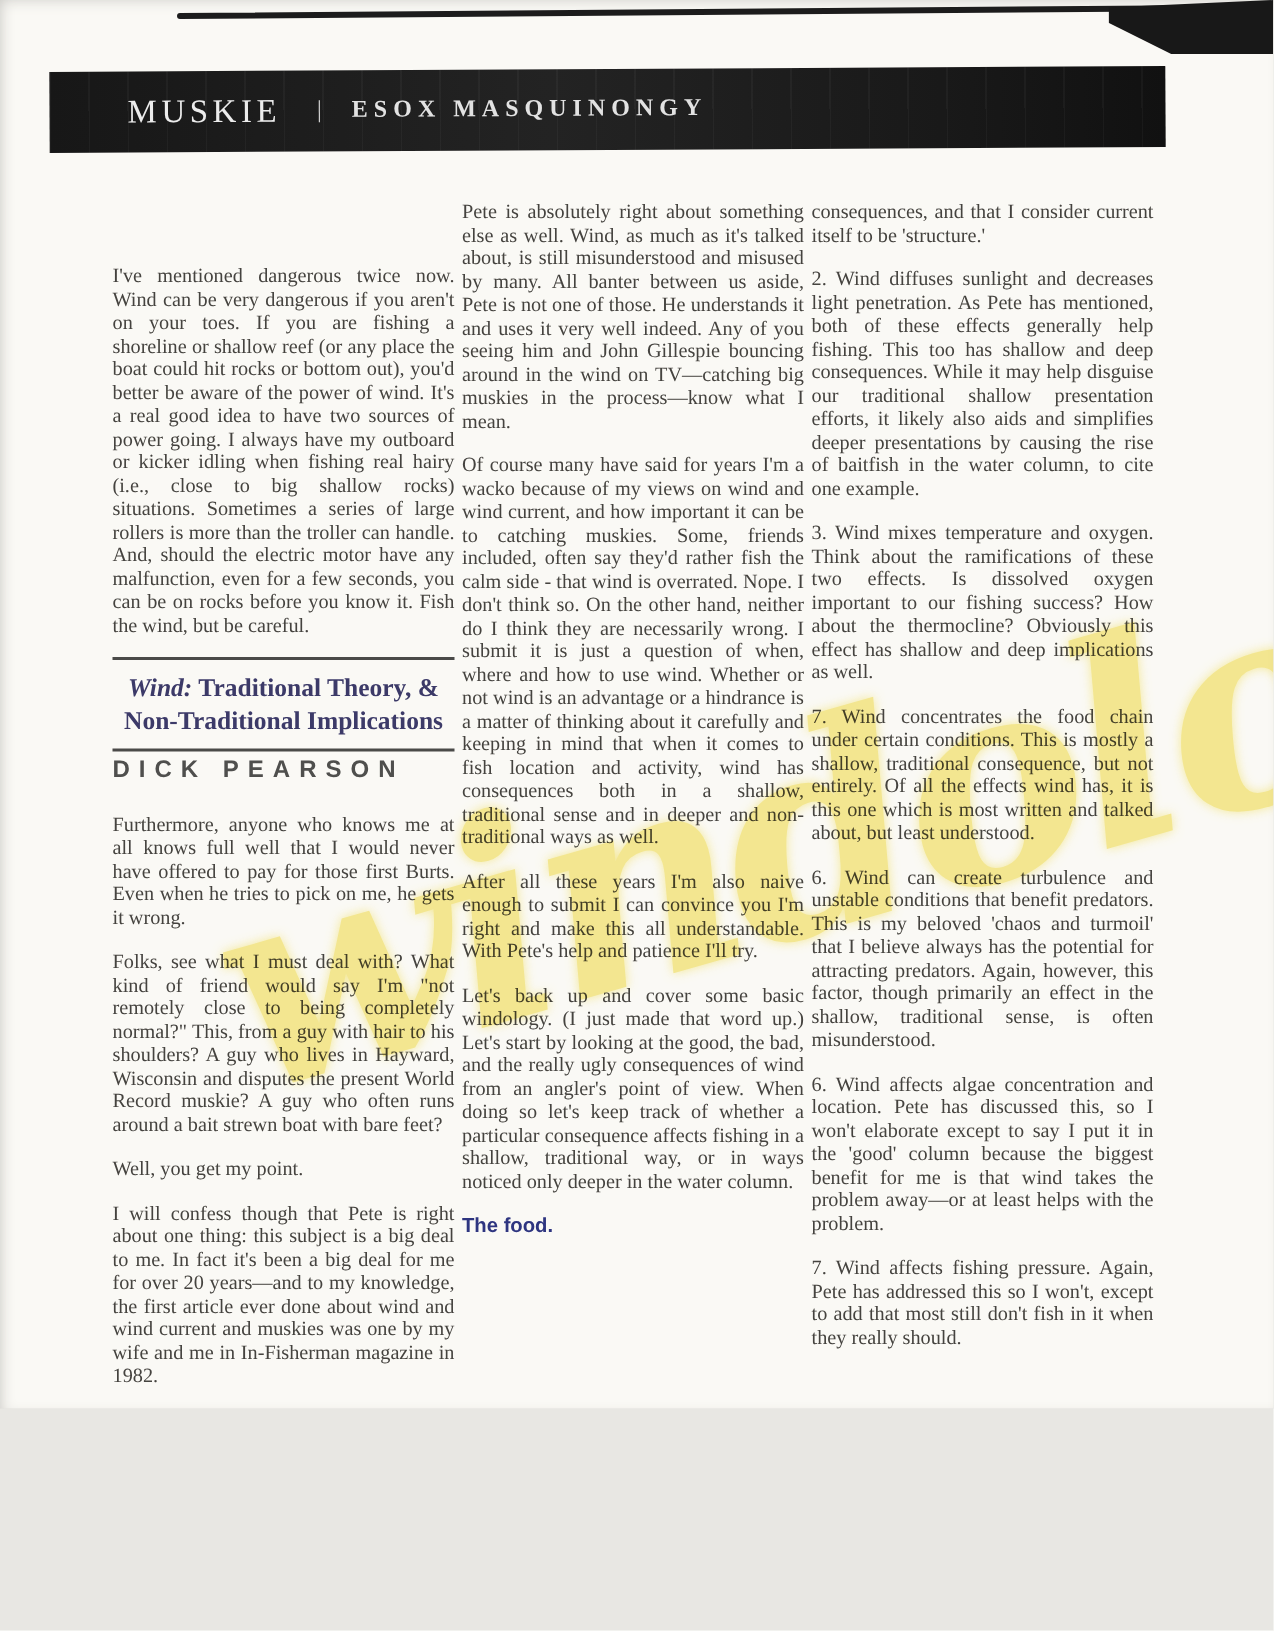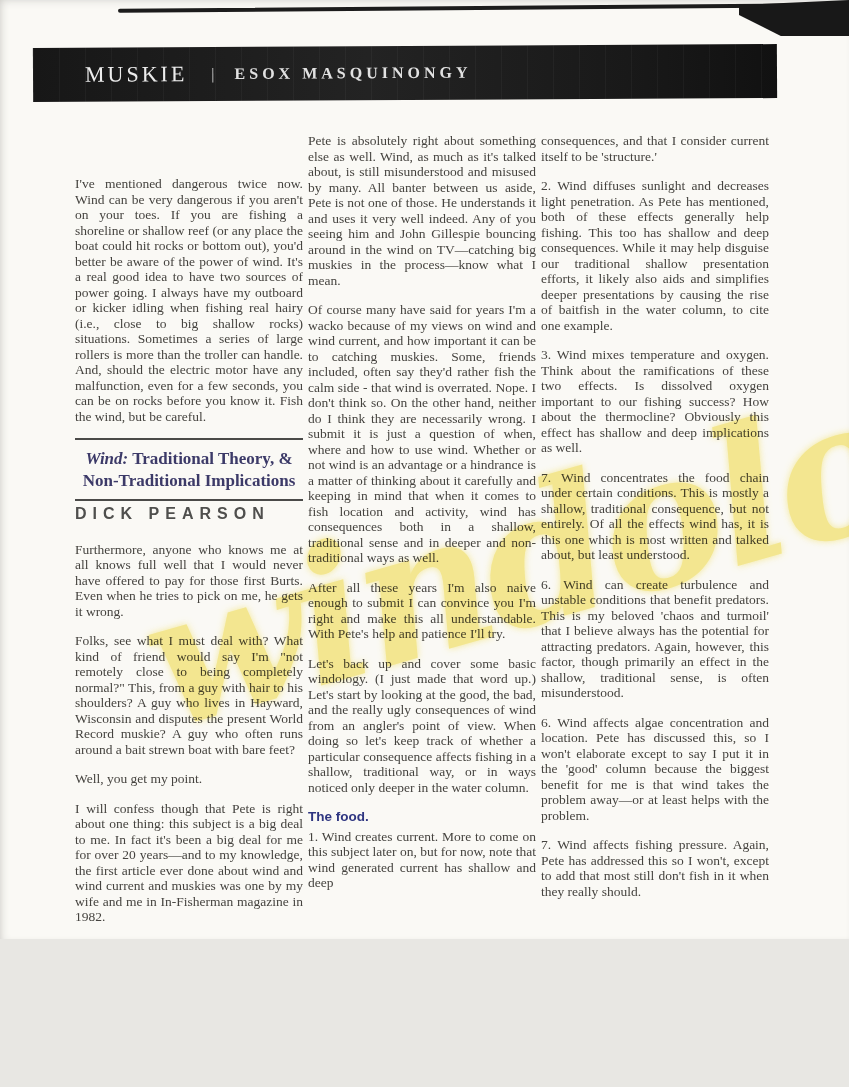--- a/index.html
+++ b/index.html
@@ -101,21 +101,20 @@
     <p>Well, you get my point.</p>
     <p>I will confess though that Pete is right about one thing: this subject is a big deal to me. In fact it's been a big deal for me for over 20 years—and to my knowledge, the first article ever done about wind and wind current and muskies was one by my wife and me in In-Fisherman magazine in 1982.</p>
   </div>
 
   <div class="col col-2">
     <p>Pete is absolutely right about something else as well. Wind, as much as it's talked about, is still misunderstood and misused by many. All banter between us aside, Pete is not one of those. He understands it and uses it very well indeed. Any of you seeing him and John Gillespie bouncing around in the wind on TV—catching big muskies in the process—know what I mean.</p>
     <p>Of course many have said for years I'm a wacko because of my views on wind and wind current, and how important it can be to catching muskies. Some, friends included, often say they'd rather fish the calm side - that wind is overrated. Nope. I don't think so. On the other hand, neither do I think they are necessarily wrong. I submit it is just a question of when, where and how to use wind. Whether or not wind is an advantage or a hindrance is a matter of thinking about it carefully and keeping in mind that when it comes to fish location and activity, wind has consequences both in a shallow, traditional sense and in deeper and non-traditional ways as well.</p>
     <p>After all these years I'm also naive enough to submit I can convince you I'm right and make this all understandable. With Pete's help and patience I'll try.</p>
     <p>Let's back up and cover some basic windology. (I just made that word up.) Let's start by looking at the good, the bad, and the really ugly consequences of wind from an angler's point of view. When doing so let's keep track of whether a particular consequence affects fishing in a shallow, traditional way, or in ways noticed only deeper in the water column.</p>
     <div class="subhead">The food.</div>
-    <p>1. Wind creates current. More to come on this subject later on, but for now, note that wind generated current has shallow and deep</p>
   </div>
 
   <div class="col col-3">
     <p>consequences, and that I consider current itself to be 'structure.'</p>
     <p>2. Wind diffuses sunlight and decreases light penetration. As Pete has mentioned, both of these effects generally help fishing. This too has shallow and deep consequences. While it may help disguise our traditional shallow presentation efforts, it likely also aids and simplifies deeper presentations by causing the rise of baitfish in the water column, to cite one example.</p>
     <p>3. Wind mixes temperature and oxygen. Think about the ramifications of these two effects. Is dissolved oxygen important to our fishing success? How about the thermocline? Obviously this effect has shallow and deep implications as well.</p>
     <p>7. Wind concentrates the food chain under certain conditions. This is mostly a shallow, traditional consequence, but not entirely. Of all the effects wind has, it is this one which is most written and talked about, but least understood.</p>
     <p>6. Wind can create turbulence and unstable conditions that benefit predators. This is my beloved 'chaos and turmoil' that I believe always has the potential for attracting predators. Again, however, this factor, though primarily an effect in the shallow, traditional sense, is often misunderstood.</p>
     <p>6. Wind affects algae concentration and location. Pete has discussed this, so I won't elaborate except to say I put it in the 'good' column because the biggest benefit for me is that wind takes the problem away—or at least helps with the problem.</p>
     <p>7. Wind affects fishing pressure. Again, Pete has addressed this so I won't, except to add that most still don't fish in it when they really should.</p>

